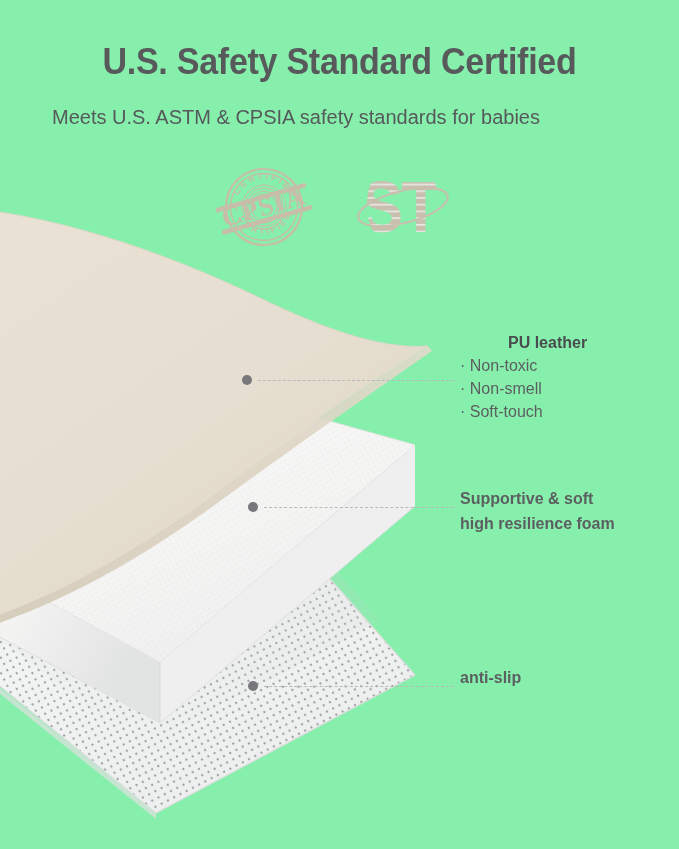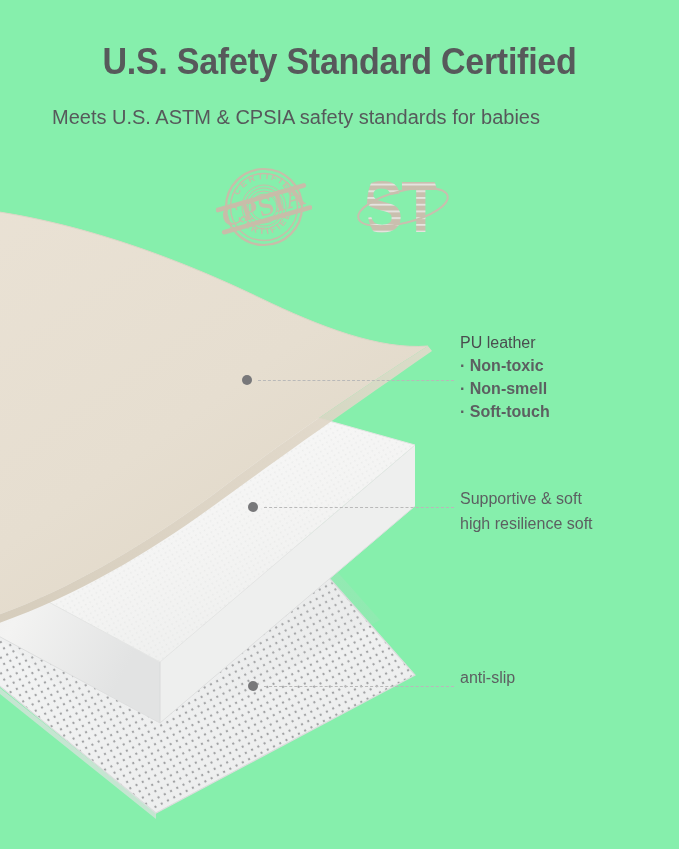--- a/index.html
+++ b/index.html
@@ -33,23 +33,23 @@
   .badge.astm{left:145px;}
 
   
   .art{position:absolute;left:-40px;top:150px;width:520px;height:700px;}
   .art svg{display:block;}
 
   
   .leader{position:absolute;height:1px;border-top:1px dashed #b9b9b9;}
   .dot{position:absolute;width:10px;height:10px;border-radius:50%;background:#78787a;}
   .callout{position:absolute;color:#56595b;}
-  .callout .ct-title{font-size:16px;line-height:23px;font-weight:400;color:#4a4d4f;}
-  .callout .ct-line{font-size:16px;line-height:23px;font-weight:700;color:#5c5f61;white-space:nowrap;}
-  .callout .ct-plain{font-size:16px;line-height:25px;font-weight:400;color:#5c5f61;white-space:nowrap;}
+  .callout .ct-title{font-size:16px;line-height:23px;font-weight:700;color:#4a4d4f;margin-left:48px;}
+  .callout .ct-line{font-size:16px;line-height:23px;font-weight:400;color:#5c5f61;white-space:nowrap;}
+  .callout .ct-plain{font-size:16px;line-height:25px;font-weight:700;color:#5c5f61;white-space:nowrap;}
 </style>
 </head>
 <body>
 
 <div id="stage">
 
   <div class="title">U.S. Safety Standard Certified</div>
   <div class="subtitle">Meets U.S. ASTM &amp; CPSIA safety standards for babies</div>
 
   <div class="badges">
@@ -180,21 +180,21 @@
     <div class="ct-title">PU leather</div>
     <div class="ct-line">· Non-toxic</div>
     <div class="ct-line">· Non-smell</div>
     <div class="ct-line">· Soft-touch</div>
   </div>
 
   <div class="dot" style="left:248px;top:502px;"></div>
   <div class="leader" style="left:264px;top:507px;width:190px;"></div>
   <div class="callout" style="left:460px;top:486px;">
     <div class="ct-plain">Supportive &amp; soft</div>
-    <div class="ct-plain">high resilience soft</div>
+    <div class="ct-plain">high resilience foam</div>
   </div>
 
   <div class="dot" style="left:248px;top:681px;"></div>
   <div class="leader" style="left:264px;top:686px;width:190px;"></div>
   <div class="callout" style="left:460px;top:665px;">
     <div class="ct-plain">anti-slip</div>
   </div>
 
 </div>
 

